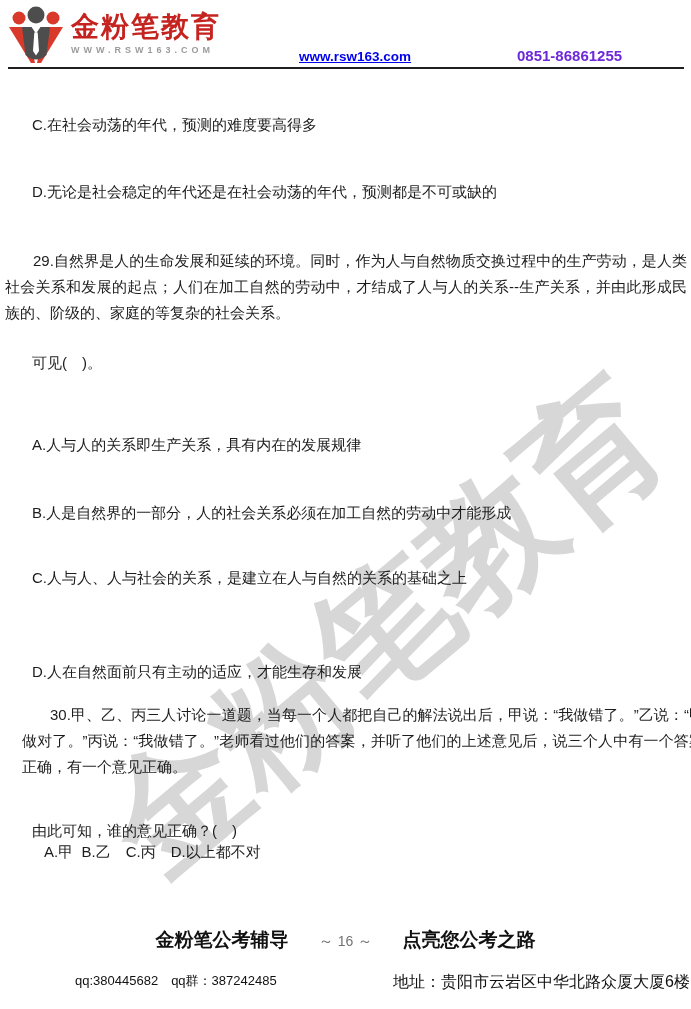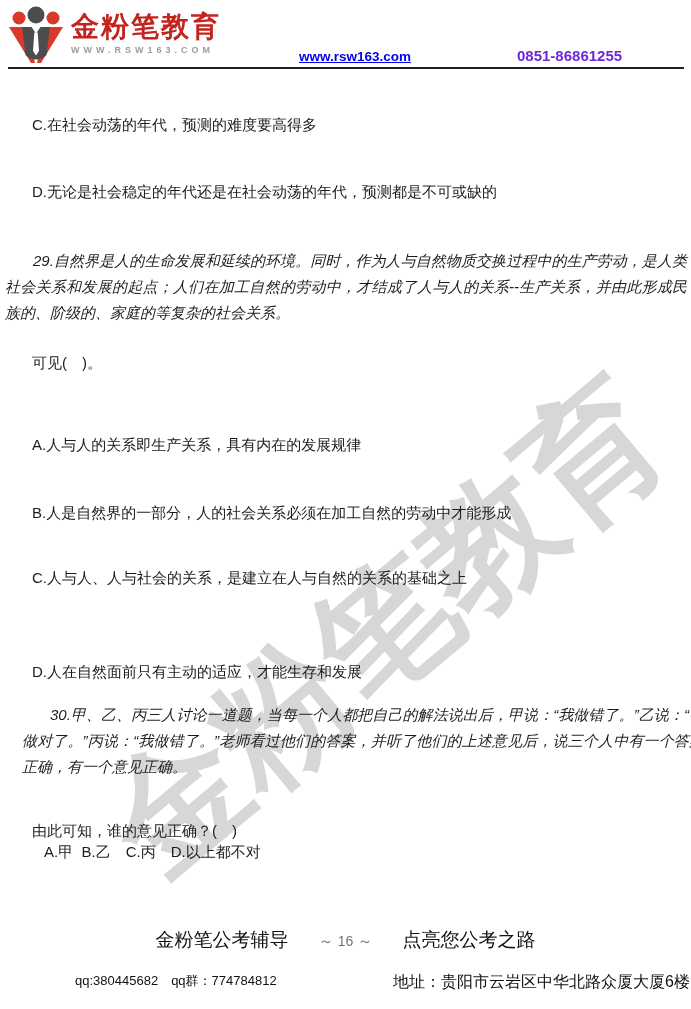--- a/index.html
+++ b/index.html
@@ -22,29 +22,29 @@
   
   .watermark {
     position:absolute; left:385px; top:628px; z-index:0;
     transform:translate(-50%,-50%) rotate(-40deg);
     font-size:135px; font-weight:700; color:#d7d7d7;
     white-space:nowrap; user-select:none; line-height:1;
   }
   
   .tline { position:absolute; left:32px; font-size:15px; line-height:26px; z-index:2; white-space:pre; }
   .tpara { position:absolute; left:5px; width:682px; font-size:15px; line-height:26px;
-           text-indent:28px; z-index:2; text-align:justify;font-style:italic; }
+           text-indent:28px; z-index:2; text-align:justify; }
   .c1 { top:112px; }  .d1 { top:179px; }
   .p29 { top:248px; } .prompt29 { top:350px; }
   .a29 { top:432px; } .b29 { top:500px; } .c29 { top:565px; } .d29 { top:659px; }
   .p30 { top:702px;margin-left:17px; } .prompt30 { top:818px; } .opts30 { top:839px;margin-left:12px; }
   
   .footer-center { position:absolute; top:927px; left:0; width:691px; z-index:2;
                    display:flex; justify-content:center; align-items:baseline; gap:30px; }
-  .footer-brand, .footer-slogan { font-size:19px; font-weight:400; color:#111; }
+  .footer-brand, .footer-slogan { font-size:19px; font-weight:700; color:#111; }
   .page-indicator { font-size:14px; color:#737373; font-family:Liberation Sans, sans-serif; }
   .page-indicator .tilde { font-size:15px; }
   .footer-qq { position:absolute; left:75px; top:972px; font-size:13px; color:#111; z-index:2; white-space:pre; }
   .footer-address { position:absolute; left:393px; top:972px; font-size:16px; color:#111; z-index:2; }
 </style>
 </head>
 <body>
 
 <div class="page">
 
@@ -84,16 +84,16 @@
 
   <div class="tpara p30">30.甲、乙、丙三人讨论一道题，当每一个人都把自己的解法说出后，甲说：“我做错了。”乙说：“甲做对了。”丙说：“我做错了。”老师看过他们的答案，并听了他们的上述意见后，说三个人中有一个答案正确，有一个意见正确。</div>
   <div class="tline prompt30">由此可知，谁的意见正确？(　)</div>
   <div class="tline opts30">A.甲  B.乙　C.丙　D.以上都不对</div>
 
   <div class="footer-center">
     <span class="footer-brand">金粉笔公考辅导</span>
     <span class="page-indicator"><span class="tilde">～ </span><span>16</span><span class="tilde"> ～</span></span>
     <span class="footer-slogan">点亮您公考之路</span>
   </div>
-  <div class="footer-qq">qq:380445682　qq群：774784812</div>
+  <div class="footer-qq">qq:380445682　qq群：387242485</div>
   <div class="footer-address">地址：贵阳市云岩区中华北路众厦大厦6楼</div>
 
 </div>
 
 </body></html>

